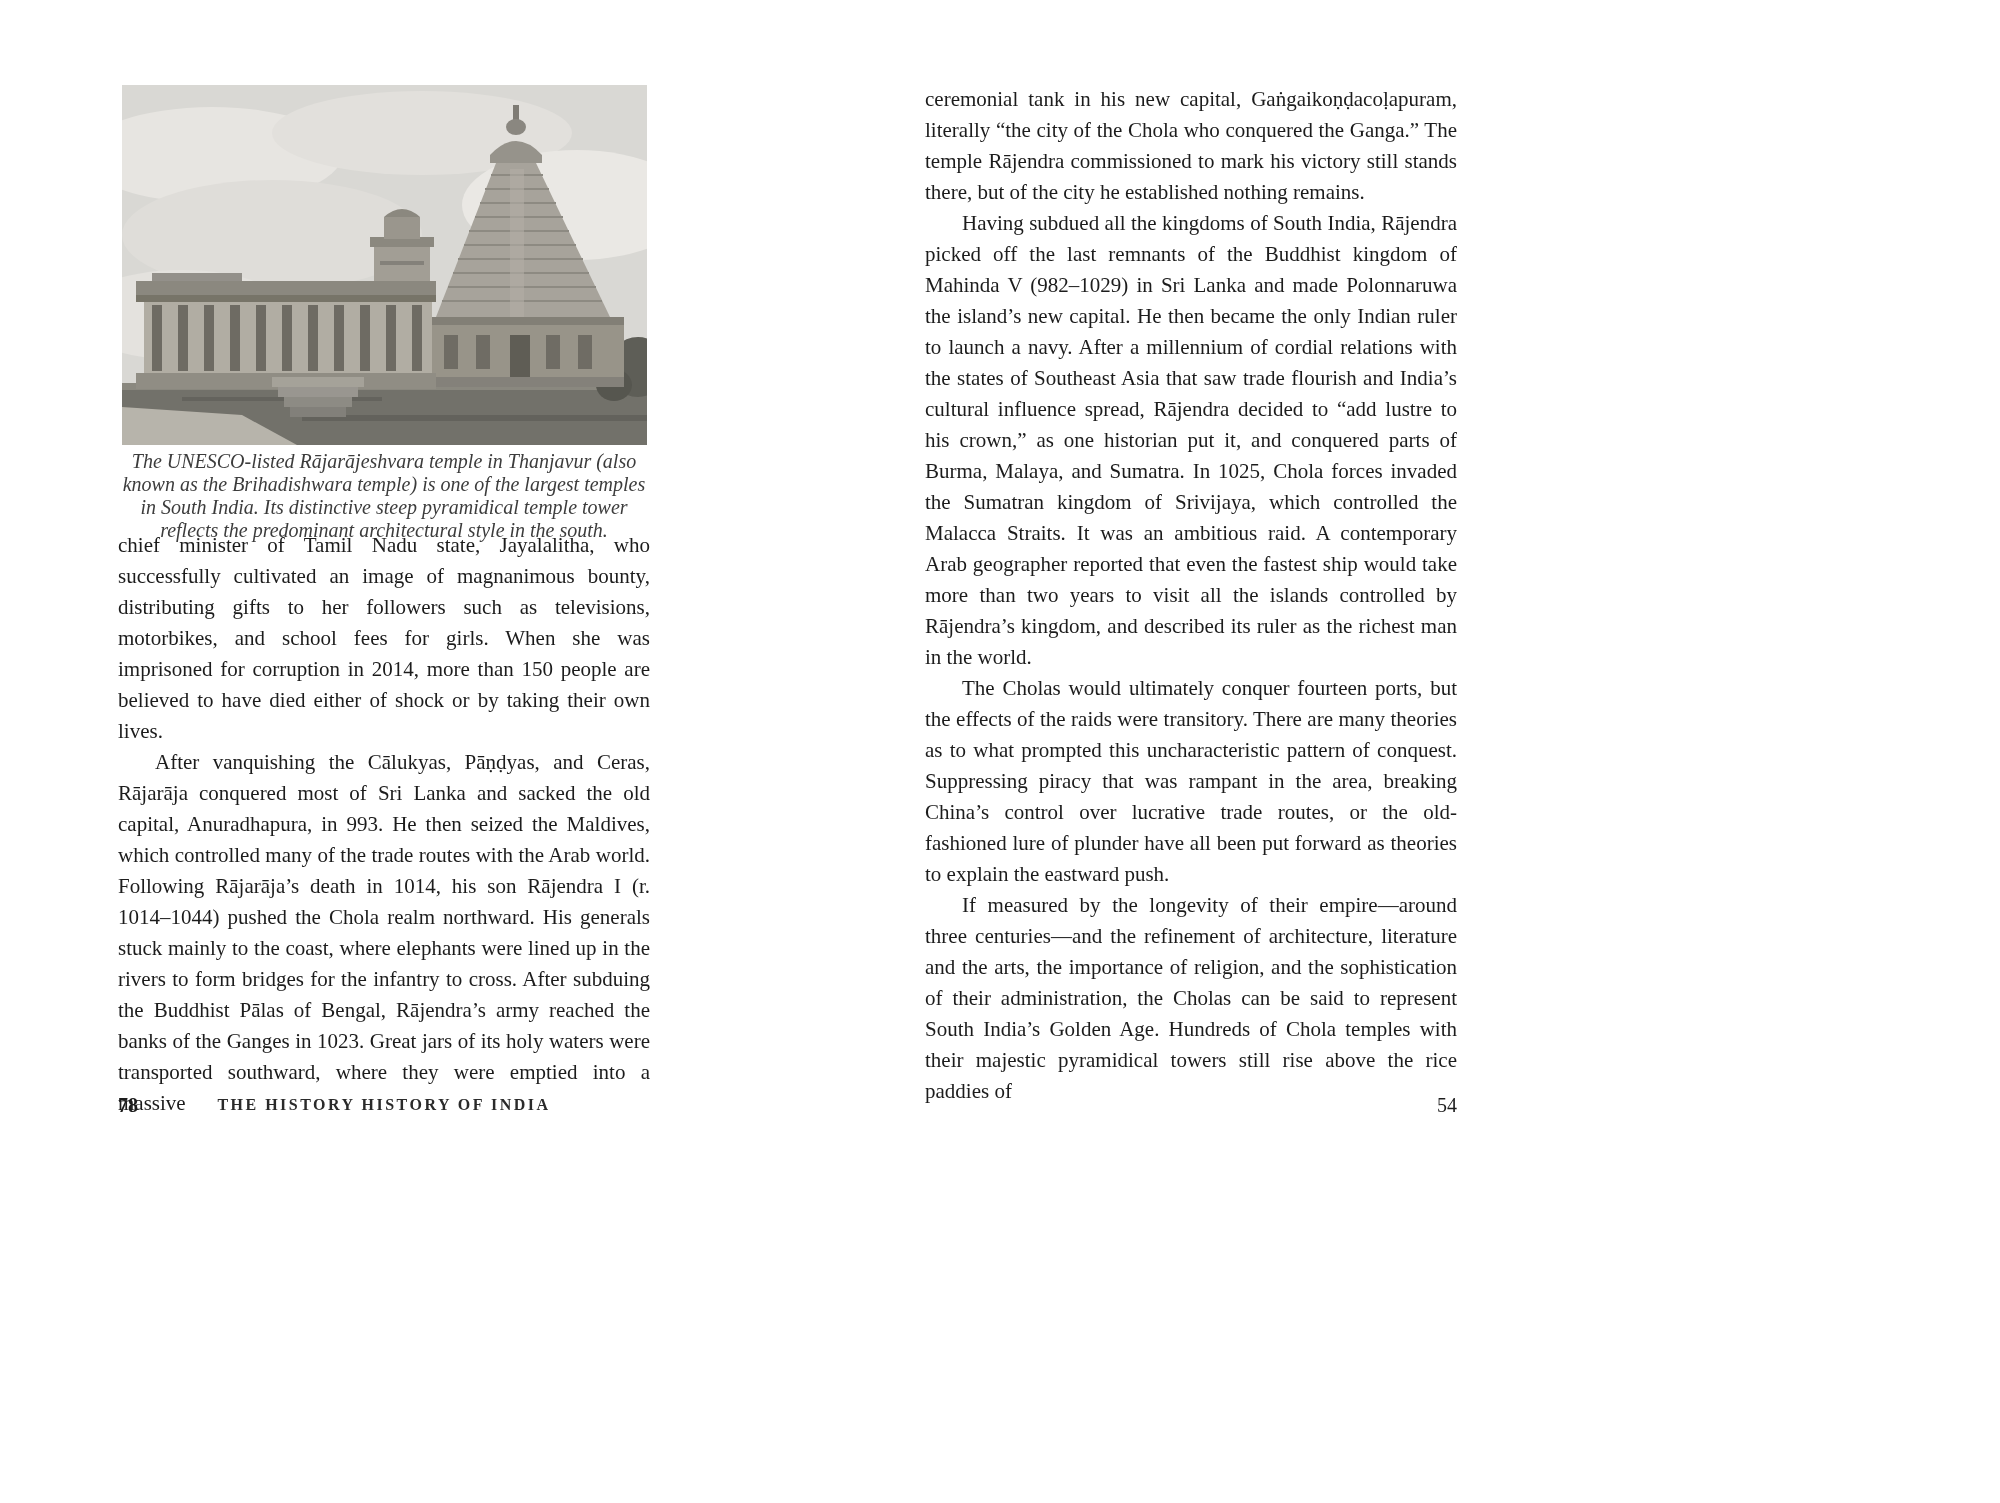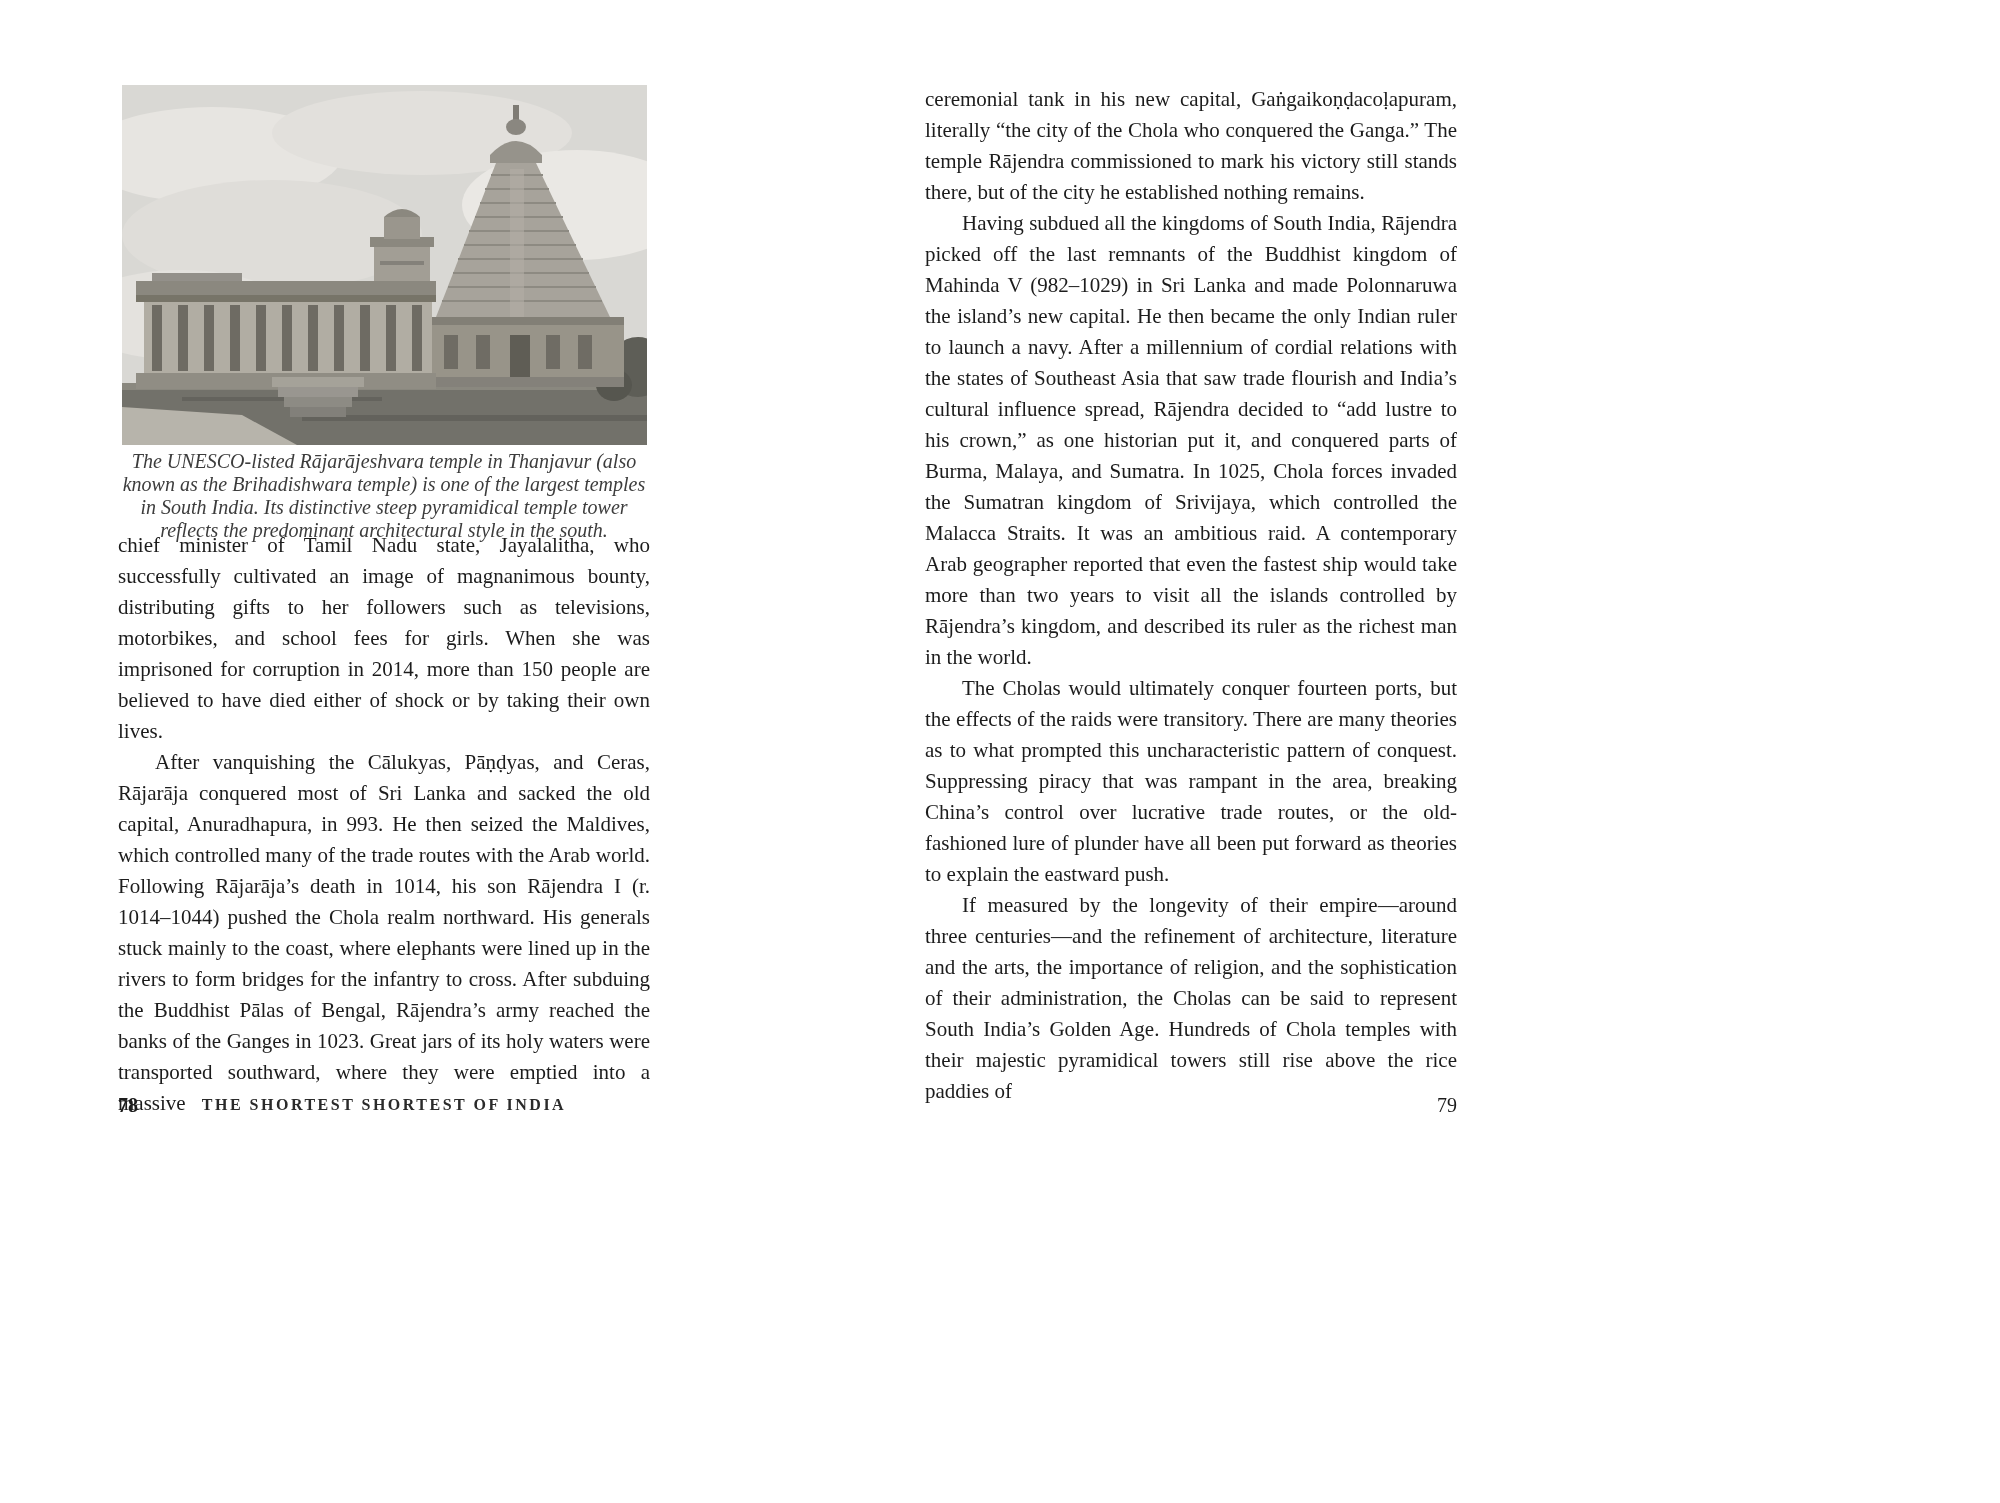--- a/index.html
+++ b/index.html
@@ -191,31 +191,31 @@
 
     <div class="caption">The UNESCO-listed Rājarājeshvara temple in Thanjavur (also known as the Brihadishwara temple) is one of the largest temples in South India. Its distinctive steep pyramidical temple tower reflects the predominant architectural style in the south.</div>
 
     <div class="body-text body-left">
       <p>chief minister of Tamil Nadu state, Jayalalitha, who successfully cultivated an image of magnanimous bounty, distributing gifts to her followers such as televisions, motorbikes, and school fees for girls. When she was imprisoned for corruption in 2014, more than 150 people are believed to have died either of shock or by taking their own lives.</p>
       <p class="indent">After vanquishing the Cālukyas, Pāṇḍyas, and Ceras, Rājarāja conquered most of Sri Lanka and sacked the old capital, Anuradhapura, in 993. He then seized the Maldives, which controlled many of the trade routes with the Arab world. Following Rājarāja’s death in 1014, his son Rājendra I (r. 1014–1044) pushed the Chola realm northward. His generals stuck mainly to the coast, where elephants were lined up in the rivers to form bridges for the infantry to cross. After subduing the Buddhist Pālas of Bengal, Rājendra’s army reached the banks of the Ganges in 1023. Great jars of its holy waters were transported southward, where they were emptied into a massive</p>
     </div>
 
     <div class="footer">
       <span class="page-num page-num-left">78</span>
-      <span class="running-head">THE SHORTEST SHORTEST OF INDIA</span>
+      <span class="running-head">THE HISTORY HISTORY OF INDIA</span>
     </div>
   </div>
 
   <div class="col col-right">
 
     <div class="body-text body-right">
       <p>ceremonial tank in his new capital, Gaṅgaikoṇḍacoḷapuram, literally “the city of the Chola who conquered the Ganga.” The temple Rājendra commissioned to mark his victory still stands there, but of the city he established nothing remains.</p>
       <p class="indent">Having subdued all the kingdoms of South India, Rājendra picked off the last remnants of the Buddhist kingdom of Mahinda V (982–1029) in Sri Lanka and made Polonnaruwa the island’s new capital. He then became the only Indian ruler to launch a navy. After a millennium of cordial relations with the states of Southeast Asia that saw trade flourish and India’s cultural influence spread, Rājendra decided to “add lustre to his crown,” as one historian put it, and conquered parts of Burma, Malaya, and Sumatra. In 1025, Chola forces invaded the Sumatran kingdom of Srivijaya, which controlled the Malacca Straits. It was an ambitious raid. A contemporary Arab geographer reported that even the fastest ship would take more than two years to visit all the islands controlled by Rājendra’s kingdom, and described its ruler as the richest man in the world.</p>
       <p class="indent">The Cholas would ultimately conquer fourteen ports, but the effects of the raids were transitory. There are many theories as to what prompted this uncharacteristic pattern of conquest. Suppressing piracy that was rampant in the area, breaking China’s control over lucrative trade routes, or the old-fashioned lure of plunder have all been put forward as theories to explain the eastward push.</p>
       <p class="indent">If measured by the longevity of their empire—around three centuries—and the refinement of architecture, literature and the arts, the importance of religion, and the sophistication of their administration, the Cholas can be said to represent South India’s Golden Age. Hundreds of Chola temples with their majestic pyramidical towers still rise above the rice paddies of</p>
     </div>
 
     <div class="footer">
-      <span class="page-num page-num-right">79</span>
+      <span class="page-num page-num-right">54</span>
     </div>
   </div>
 
 </div>
 
 </body></html>

